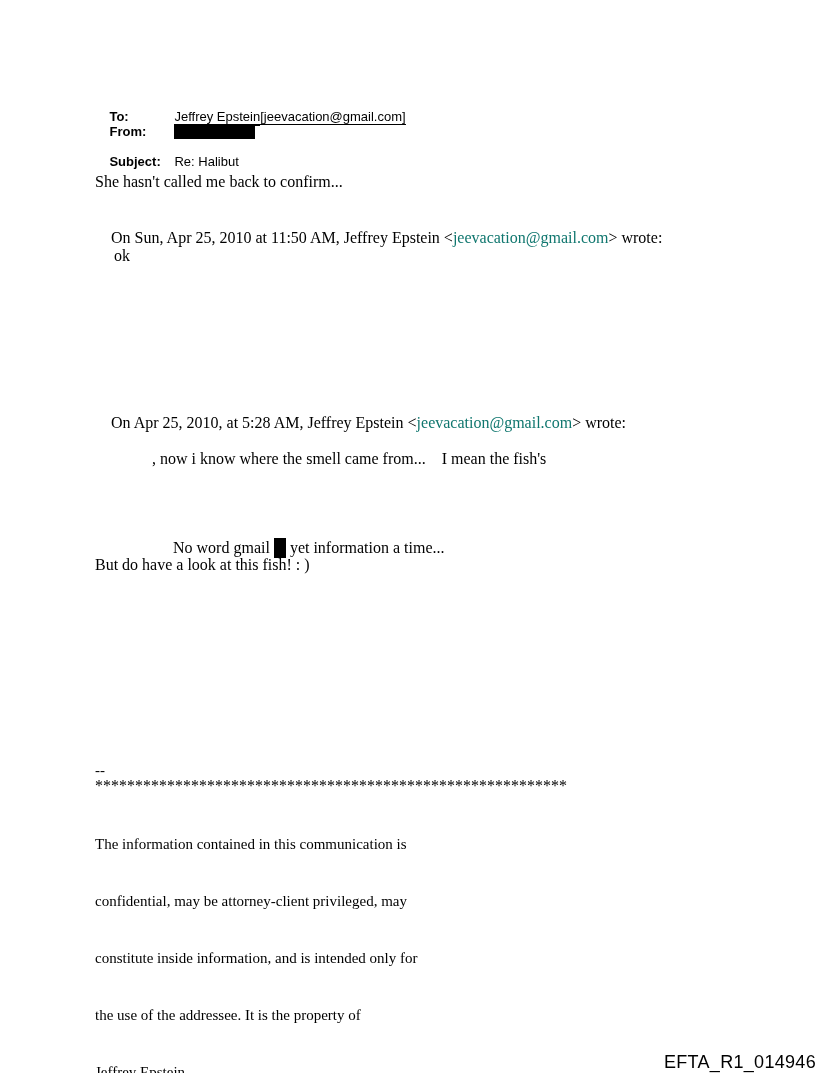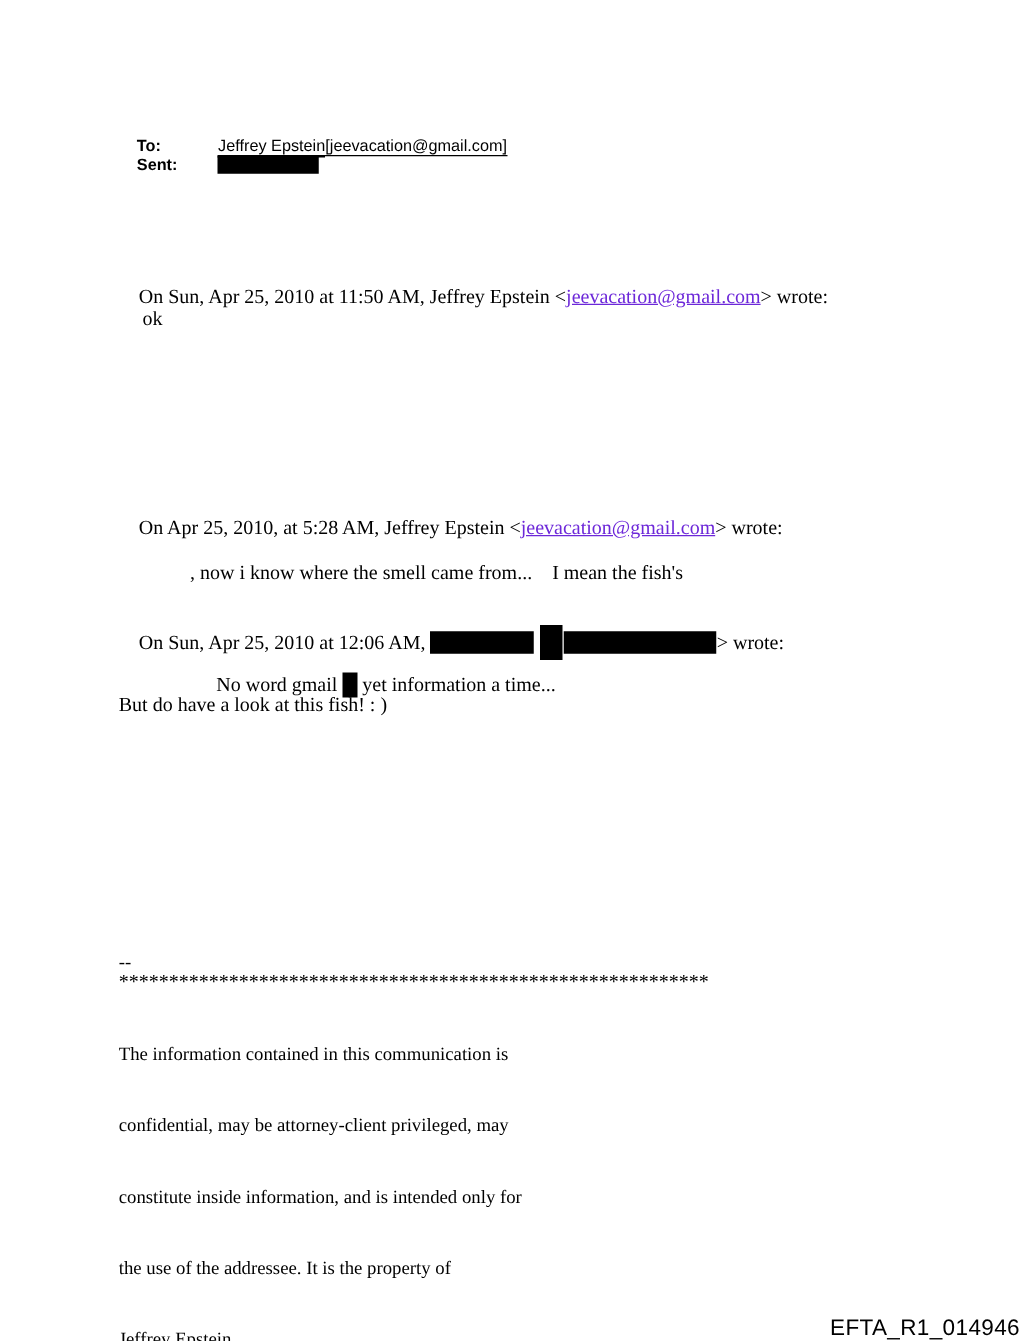--- a/index.html
+++ b/index.html
@@ -57,61 +57,61 @@
     height: 14px;
     vertical-align: -3px;
   }
   .name-underline {
     border-bottom: 2px solid #000000;
   }
   .thin-underline {
     border-bottom: 1px solid #000000;
   }
   a.email-link {
-    color: #6d28d9;
-    text-decoration: underline;
+    color: #0f766e;
     cursor: pointer;
   }
   .bates {
     position: absolute;
     font-family: "Liberation Sans", sans-serif;
     font-size: 18px;
     letter-spacing: 0.3px;
   }
 </style>
 </head>
 <body>
 
 <div class="page">
 
   <div class="hline" style="top:94px; left:95px;">
     <span class="hlabel">To:</span><span class="name-underline">Jeffrey Epstein</span><span class="thin-underline">[jeevacation@gmail.com]</span>
   </div>
   <div class="hline" style="top:109px; left:95px;">
-    <span class="hlabel">Sent:</span><span class="redact-hdr"></span>
+    <span class="hlabel">From:</span><span class="redact-hdr"></span>
+  </div>
+  <div class="hline" style="top:139px; left:95px;">
+    <span class="hlabel">Subject:</span><span>Re: Halibut</span>
   </div>
 
+  <div class="bline" style="top:172px; left:95px;">She hasn't called me back to confirm...</div>
 
   <div class="bline" style="top:209px; left:95px;">
     <span>On Sun, Apr 25, 2010 at 11:50 AM, Jeffrey Epstein &lt;</span><a class="email-link">jeevacation@gmail.com</a><span>&gt; wrote:</span>
   </div>
 
   <div class="bline" style="top:246px; left:114px;">ok</div>
 
 
 
   <div class="bline" style="top:394px; left:95px;">
     <span>On Apr 25, 2010, at 5:28 AM, Jeffrey Epstein &lt;</span><a class="email-link">jeevacation@gmail.com</a><span>&gt; wrote:</span>
   </div>
 
   <div class="bline" style="top:449px; left:152px;text-align:right;">, now i know where the smell came from...    I mean the fish's</div>
 
-  <div class="bline" style="top:481px; left:95px;">
-    <span>On Sun, Apr 25, 2010 at 12:06 AM, </span><span class="redact" style="width:83px; height:18px;"></span><span class="redact" style="width:18px; height:28px; margin-left:5px; vertical-align:-9px;"></span><span class="redact" style="width:122px; height:18px; margin-left:1px;"></span><span>&gt; wrote:</span>
-  </div>
 
   <div class="bline" style="top:519px; left:157px;">
     <span>No word gmail </span><span class="redact-sm" style="width:12px;"></span><span> yet information a time...</span>
   </div>
 
   <div class="bline" style="top:555px; left:95px;">But do have a look at this fish! : )</div>
 
   <div class="sig" style="top:761px; left:95px;">--</div>
   <div class="sig" style="top:776px; left:95px; font-size:16px;">***********************************************************</div>
 

